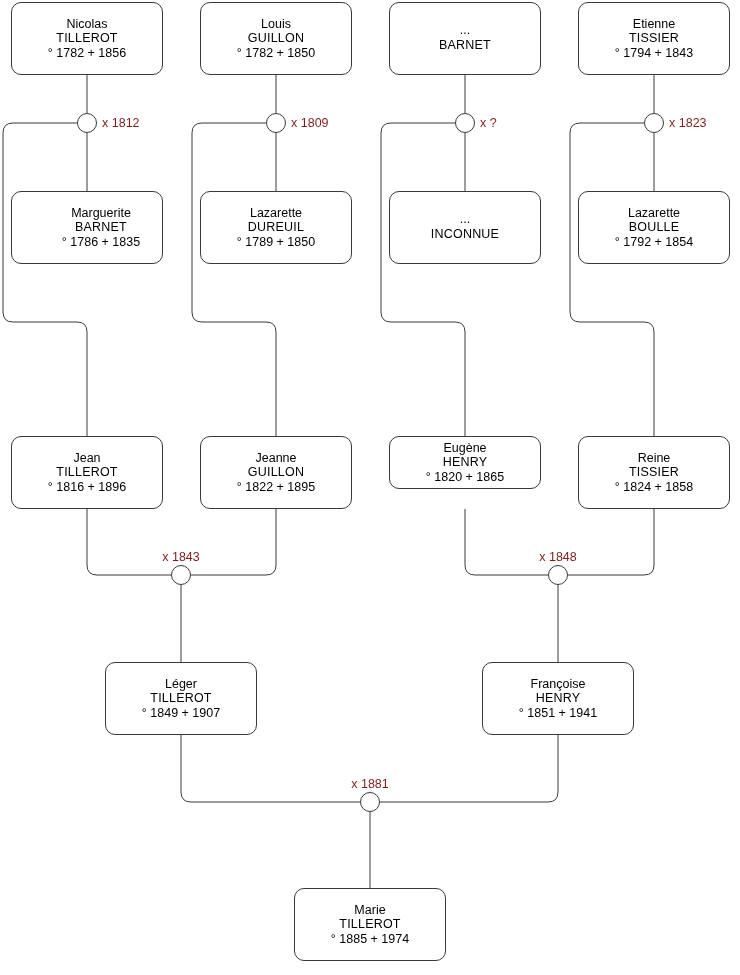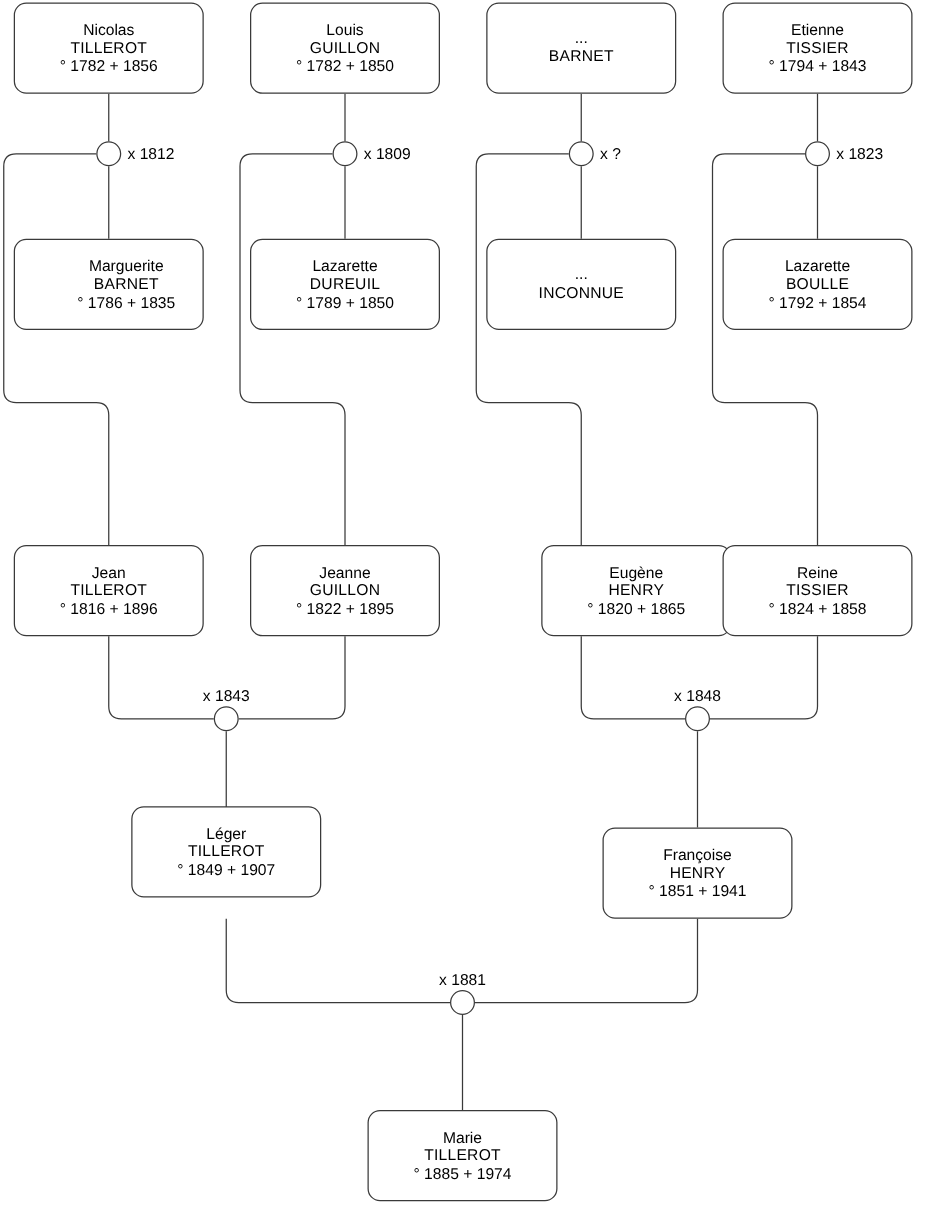--- a/index.html
+++ b/index.html
@@ -34,21 +34,21 @@
     position:absolute;
     width:20px;height:20px;
     box-sizing:border-box;
     border:1px solid #3a3a3a;
     border-radius:50%;
     background:#ffffff;
   }
   .ulabel{
     position:absolute;
     font-size:12.5px;
-    color:#000000;
+    color:#7f1d1d;
     white-space:nowrap;
     line-height:1;
   }
 </style>
 </head>
 <body>
 
 <div id="root">
   <svg id="wires" viewBox="0 0 740 975">
       <path d="M 87 75 L 87 113" fill="none" stroke="#3a3a3a" stroke-width="1"></path>
@@ -115,31 +115,31 @@
       <div class="node" style="left: 11px; top: 436px; width: 152px; height: 73px;">
         <div class="given">Jean</div>
         <div class="surname">TILLEROT</div>
         <div class="dates">° 1816 + 1896</div>
       </div>
       <div class="node" style="left: 200px; top: 436px; width: 152px; height: 73px;">
         <div class="given">Jeanne</div>
         <div class="surname">GUILLON</div>
         <div class="dates">° 1822 + 1895</div>
       </div>
-      <div class="node" style="left: 389px; top: 436px; width: 152px; height: 73px; margin-left: 44px;">
+      <div class="node" style="left: 389px; top: 436px; width: 152px; height: 53px;">
         <div class="given">Eugène</div>
         <div class="surname">HENRY</div>
         <div class="dates">° 1820 + 1865</div>
       </div>
       <div class="node" style="left: 578px; top: 436px; width: 152px; height: 73px;">
         <div class="given">Reine</div>
         <div class="surname">TISSIER</div>
         <div class="dates">° 1824 + 1858</div>
       </div>
-      <div class="node" style="left: 105px; top: 645px; width: 152px; height: 73px;">
+      <div class="node" style="left: 105px; top: 662px; width: 152px; height: 73px;">
         <div class="given">Léger</div>
         <div class="surname">TILLEROT</div>
         <div class="dates">° 1849 + 1907</div>
       </div>
       <div class="node" style="left: 482px; top: 662px; width: 152px; height: 73px;">
         <div class="given">Françoise</div>
         <div class="surname">HENRY</div>
         <div class="dates">° 1851 + 1941</div>
       </div>
       <div class="node" style="left: 294px; top: 888px; width: 152px; height: 73px;">

